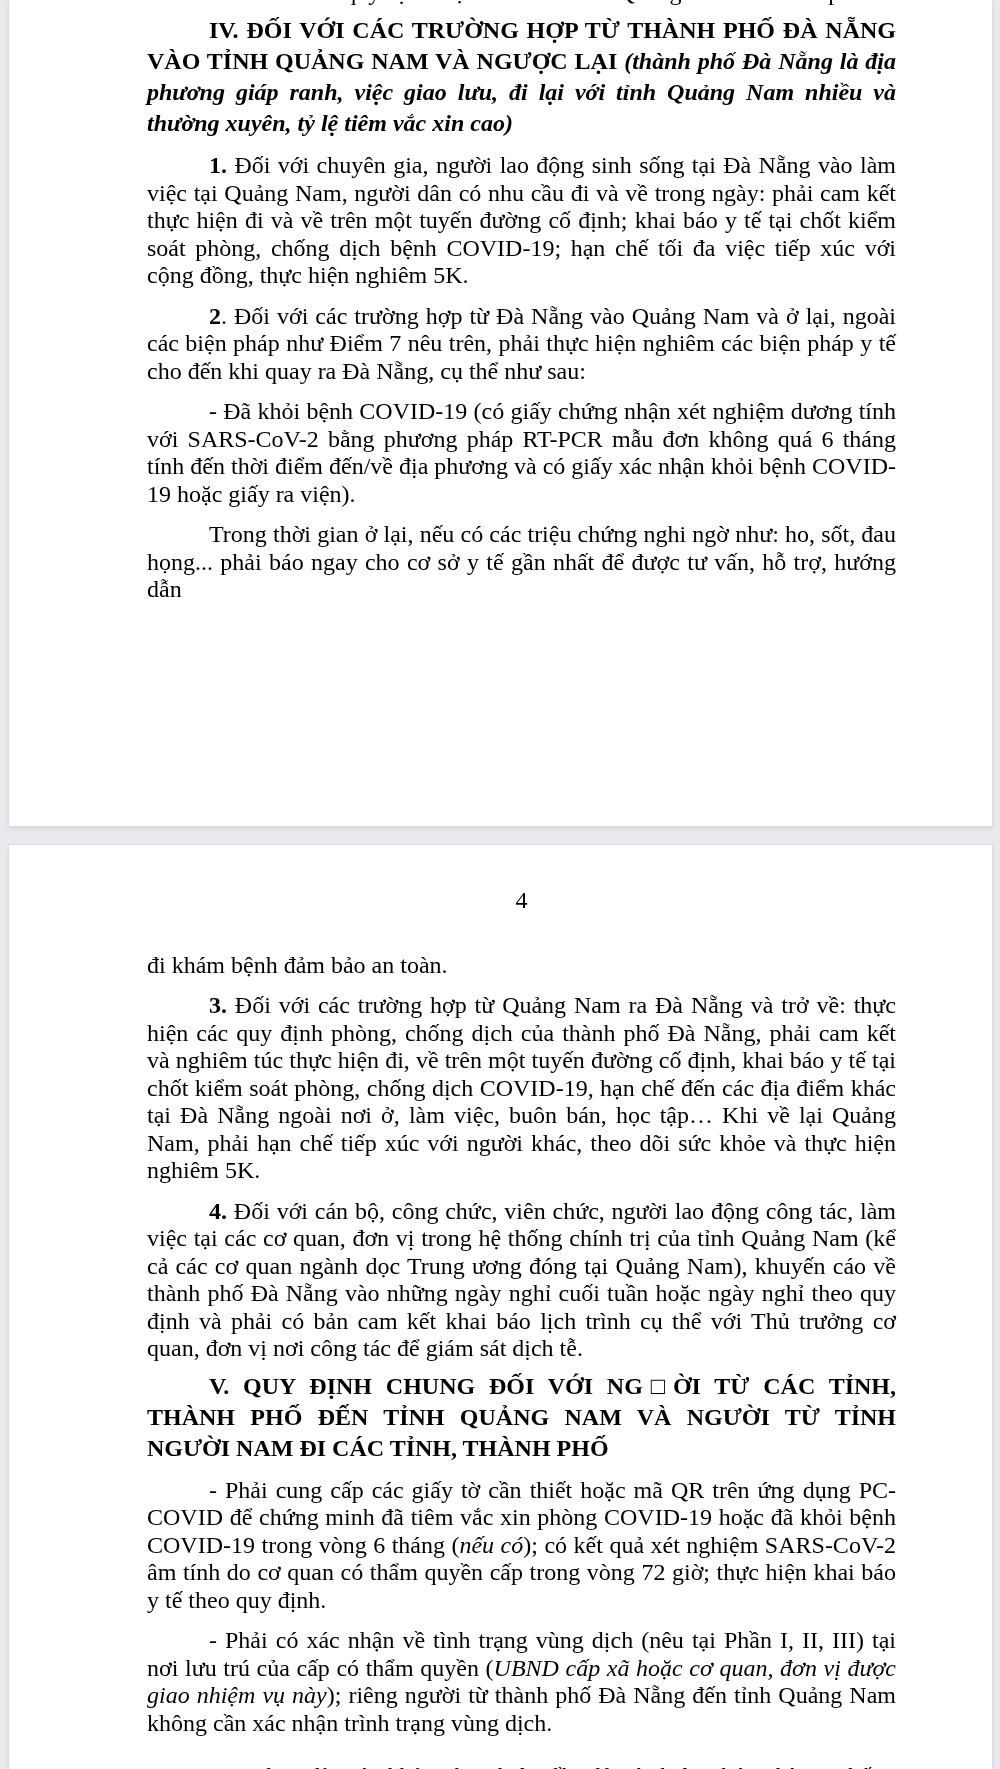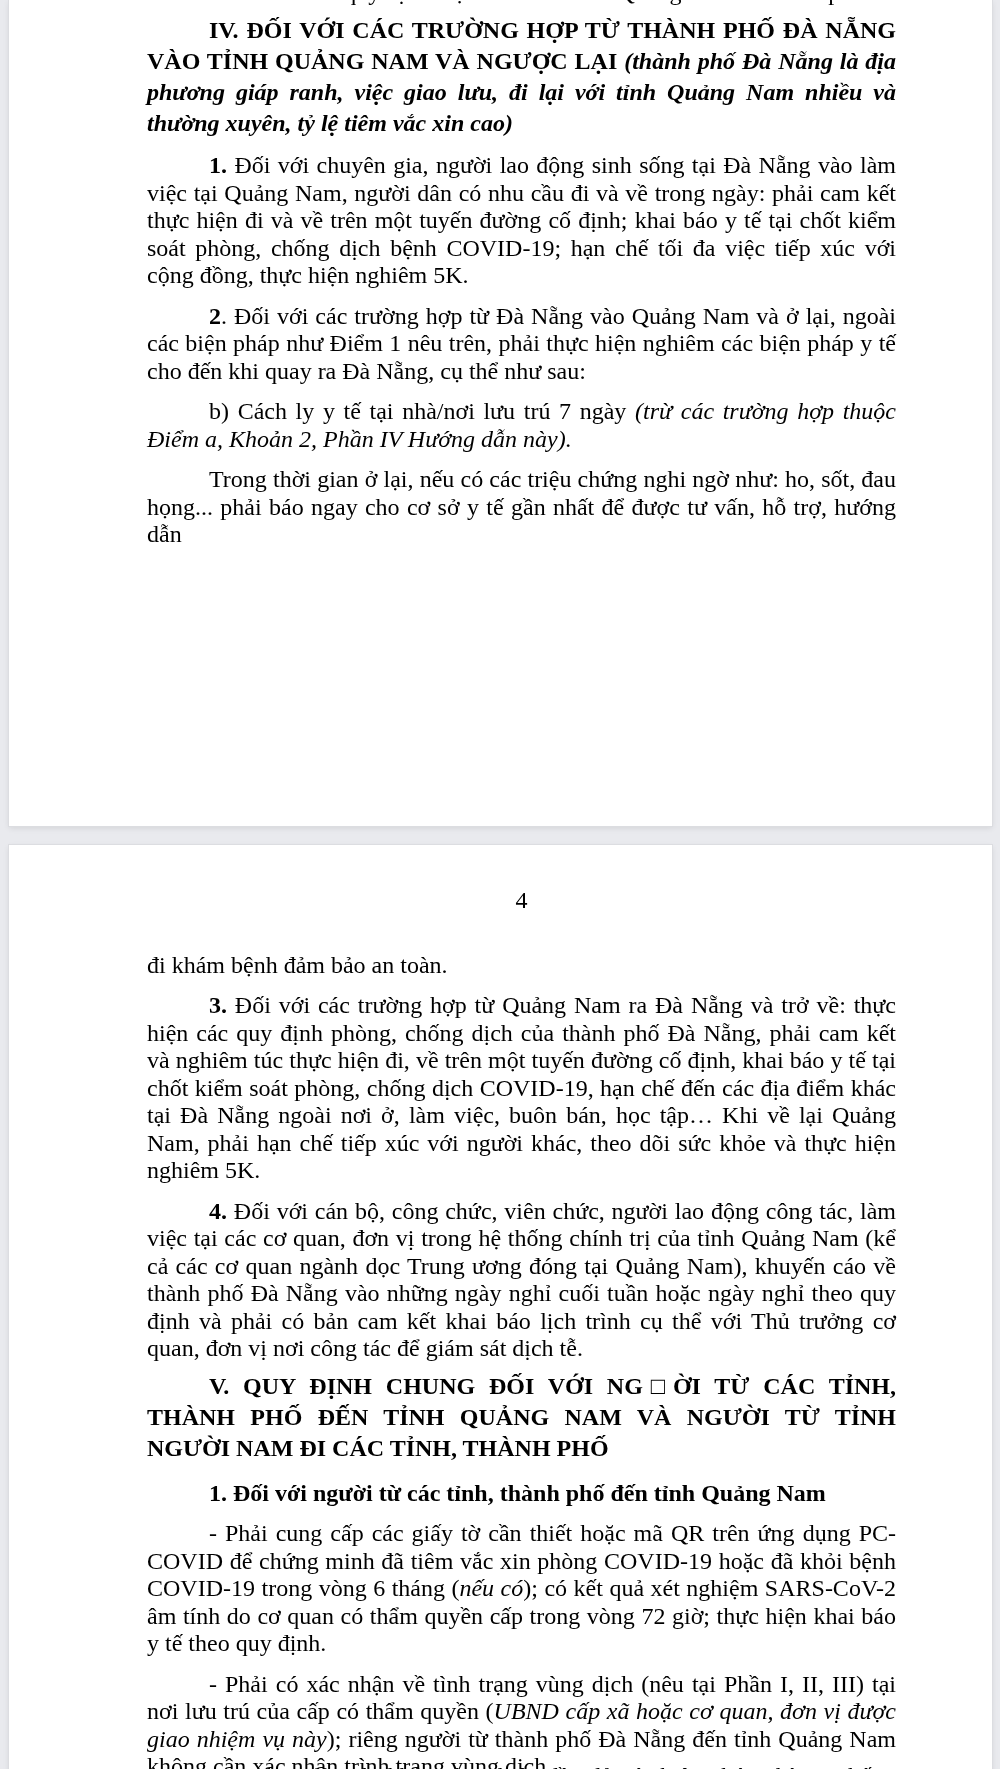--- a/index.html
+++ b/index.html
@@ -64,28 +64,27 @@
 </style>
 </head>
 <body>
 
 <div class="page" id="page1">
     <div class="blk cliptop">
       <div class="clipwrap"><span>theo quy định hiện hành của tỉnh Quảng Nam và thành phố Đà Nẵng</span></div>
     </div>
     <div class="blk h1"><span style="font-weight: bold;">IV. ĐỐI VỚI CÁC TRƯỜNG HỢP TỪ THÀNH PHỐ ĐÀ NẴNG VÀO TỈNH QUẢNG NAM VÀ NGƯỢC LẠI </span><span style="font-weight: bold; font-style: italic;">(thành phố Đà Nẵng là địa phương giáp ranh, việc giao lưu, đi lại với tỉnh Quảng Nam nhiều và thường xuyên, tỷ lệ tiêm vắc xin cao)</span></div>
     <div class="blk p"><span style="font-weight: bold;">1.</span><span> Đối với chuyên gia, người lao động sinh sống tại Đà Nẵng vào làm việc tại Quảng Nam, người dân có nhu cầu đi và về trong ngày: phải cam kết thực hiện đi và về trên một tuyến đường cố định; khai báo y tế tại chốt kiểm soát phòng, chống dịch bệnh COVID-19; hạn chế tối đa việc tiếp xúc với cộng đồng, thực hiện nghiêm 5K.</span></div>
-    <div class="blk p"><span style="font-weight: bold;">2</span><span>. Đối với các trường hợp từ Đà Nẵng vào Quảng Nam và ở lại, ngoài các biện pháp như Điểm 1 nêu trên, phải thực hiện nghiêm các biện pháp y tế cho đến khi quay ra Đà Nẵng, cụ thể như sau:</span></div>
-    <div class="blk p"><span>b) Cách ly y tế tại nhà/nơi lưu trú 7 ngày </span><span style="font-style: italic;">(trừ các trường hợp thuộc Điểm a, Khoản 2, Phần IV Hướng dẫn này).</span></div>
+    <div class="blk p"><span style="font-weight: bold;">2</span><span>. Đối với các trường hợp từ Đà Nẵng vào Quảng Nam và ở lại, ngoài các biện pháp như Điểm 7 nêu trên, phải thực hiện nghiêm các biện pháp y tế cho đến khi quay ra Đà Nẵng, cụ thể như sau:</span></div>
+    <div class="blk p"><span>- Đã khỏi bệnh COVID-19 (có giấy chứng nhận xét nghiệm dương tính với SARS-CoV-2 bằng phương pháp RT-PCR mẫu đơn không quá 6 tháng tính đến thời điểm đến/về địa phương và có giấy xác nhận khỏi bệnh COVID-19 hoặc giấy ra viện).</span></div>
     <div class="blk p"><span>Trong thời gian ở lại, nếu có các triệu chứng nghi ngờ như: ho, sốt, đau họng... phải báo ngay cho cơ sở y tế gần nhất để được tư vấn, hỗ trợ, hướng dẫn</span></div>
   </div>
 
 <div class="page" id="page2">
     <div class="blk pagenum"><span>4</span></div>
     <div class="blk p noindent" style="text-indent: 0px; margin-top: 37px;"><span>đi khám bệnh đảm bảo an toàn.</span></div>
     <div class="blk p"><span style="font-weight: bold;">3.</span><span> Đối với các trường hợp từ Quảng Nam ra Đà Nẵng và trở về: thực hiện các quy định phòng, chống dịch của thành phố Đà Nẵng, phải cam kết và nghiêm túc thực hiện đi, về trên một tuyến đường cố định, khai báo y tế tại chốt kiểm soát phòng, chống dịch COVID-19, hạn chế đến các địa điểm khác tại Đà Nẵng ngoài nơi ở, làm việc, buôn bán, học tập… Khi về lại Quảng Nam, phải hạn chế tiếp xúc với người khác, theo dõi sức khỏe và thực hiện nghiêm 5K.</span></div>
     <div class="blk p"><span style="font-weight: bold;">4.</span><span> Đối với cán bộ, công chức, viên chức, người lao động công tác, làm việc tại các cơ quan, đơn vị trong hệ thống chính trị của tỉnh Quảng Nam (kể cả các cơ quan ngành dọc Trung ương đóng tại Quảng Nam), khuyến cáo về thành phố Đà Nẵng vào những ngày nghỉ cuối tuần hoặc ngày nghỉ theo quy định và phải có bản cam kết khai báo lịch trình cụ thể với Thủ trưởng cơ quan, đơn vị nơi công tác để giám sát dịch tễ.</span></div>
     <div class="blk h1"><span style="font-weight: bold;">V. QUY ĐỊNH CHUNG ĐỐI VỚI NG□ỜI TỪ CÁC TỈNH, THÀNH PHỐ ĐẾN TỈNH QUẢNG NAM VÀ NGƯỜI TỪ TỈNH NGƯỜI NAM ĐI CÁC TỈNH, THÀNH PHỐ</span></div>
-    <div class="blk h2"><span style="font-weight: bold;">1. Đối với người từ các tỉnh, thành phố đến tỉnh Quảng Nam</span></div>
     <div class="blk p"><span>- Phải cung cấp các giấy tờ cần thiết hoặc mã QR trên ứng dụng PC-COVID để chứng minh đã tiêm vắc xin phòng COVID-19 hoặc đã khỏi bệnh COVID-19 trong vòng 6 tháng (</span><span style="font-style: italic;">nếu có</span><span>); có kết quả xét nghiệm SARS-CoV-2 âm tính do cơ quan có thẩm quyền cấp trong vòng 72 giờ; thực hiện khai báo y tế theo quy định.</span></div>
     <div class="blk p"><span>- Phải có xác nhận về tình trạng vùng dịch (nêu tại Phần I, II, III) tại nơi lưu trú của cấp có thẩm quyền (</span><span style="font-style: italic;">UBND cấp xã hoặc cơ quan, đơn vị được giao nhiệm vụ này</span><span>); riêng người từ thành phố Đà Nẵng đến tỉnh Quảng Nam không cần xác nhận trình trạng vùng dịch.</span></div>
     <div class="blk p clipbottom"><span>- Tự theo dõi sức khỏe, thực hiện đầy đủ các biện pháp phòng, chống dịch theo quy định tại nơi đến</span></div>
   </div>
 
 </body></html>

